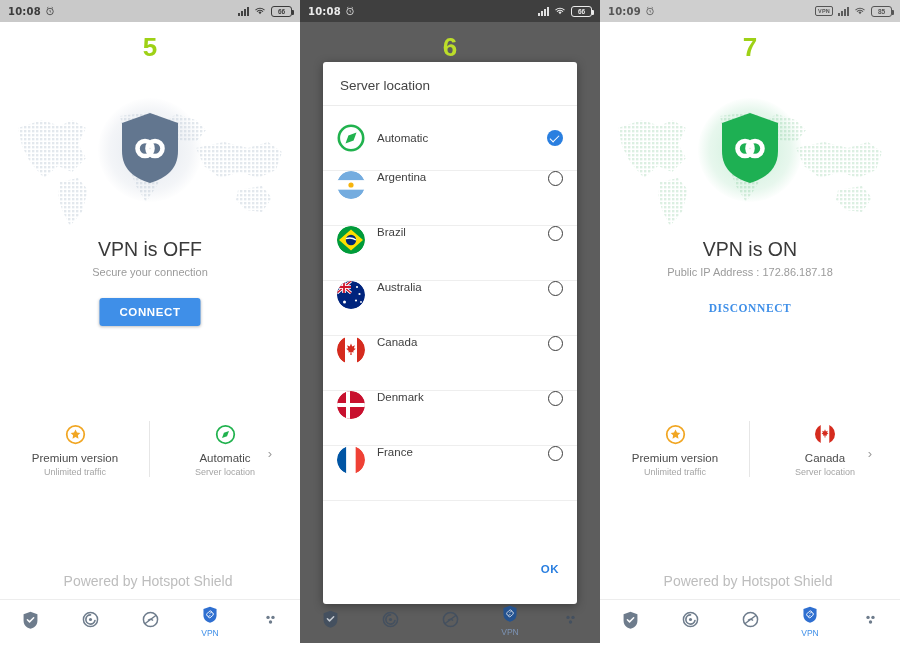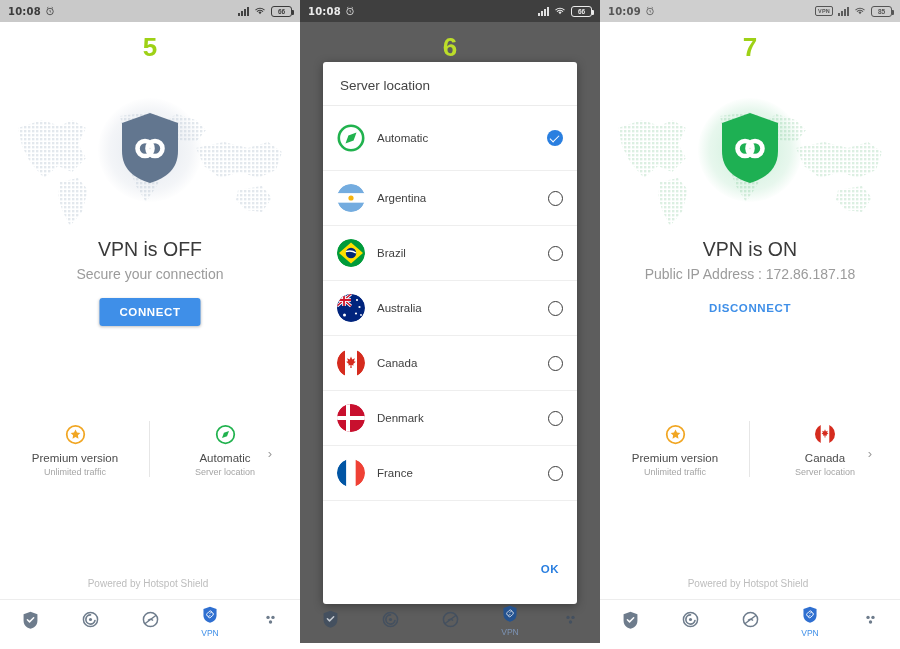--- a/index.html
+++ b/index.html
@@ -73,35 +73,35 @@
   .shield-wrap {
     position: absolute; left: 50%; top: 52px; transform: translateX(-50%);
     width: 62px; height: 72px;
   }
   .vpn-title {
     position: absolute; left: 0; right: 0; top: 178px;
     text-align: center; font-size: 19.5px; color: #3a3a3a; font-weight: normal;
   }
   .vpn-sub {
     position: absolute; left: 0; right: 0; top: 206px;
-    text-align: center; font-size: 14px; color: #9b9b9b;
+    text-align: center; font-size: 11px; color: #9b9b9b;
   }
   .connect-btn {
     position: absolute; left: 50%; top: 238px; transform: translateX(-50%);
     background: #3f8fe8; color: #fff; border: none; border-radius: 3px;
     font-size: 11.5px; font-weight: bold; letter-spacing: .6px;
     padding: 8px 20px; cursor: pointer;
     box-shadow: 0 1px 3px rgba(0,0,0,.25);
     font-family: "Liberation Sans", sans-serif;
   }
   .disconnect-btn {
     position: absolute; left: 50%; top: 242px; transform: translateX(-50%);
     background: none; border: none; color: #3f8fe8;
     font-size: 11.5px; font-weight: bold; letter-spacing: .6px; cursor: pointer;
-    font-family: Liberation Sans, sans-serif;
+    font-family: Liberation Serif, serif;
   }
 
   
   .info-row {
     position: absolute; left: 0; right: 0; top: 417px;
     display: flex; align-items: flex-start; height: 80px; justify-content: center;
   }
   .info-cell {
     flex: 1; text-align: center; position: relative; padding-top: 6px;
   }
@@ -113,21 +113,21 @@
   .info-title { font-size: 11.5px; color: #4c4c4c; }
   .info-sub { font-size: 9px; color: #a5a5a5; margin-top: 3px; }
   .chev {
     position: absolute; right: 28px; top: 30px;
     color: #9a9a9a; font-size: 13px; line-height: 1;
   }
 
   
   .powered {
     position: absolute; left: 0; right: 4px; bottom: 54px;
-    text-align: center; font-size: 10px; color: #bdbdbd;
+    text-align: center; font-size: 14px; color: #bdbdbd;
   }
   .navbar {
     position: absolute; left: 0; right: 0; bottom: 0; height: 44px;
     background: #fff; border-top: 1px solid #ededed;
     display: flex; align-items: center;
   }
   .navbar.dim { background: transparent; border-top: none; }
   .nav-item {
     flex: 1; display: flex; flex-direction: column; align-items: center; justify-content: center;
     gap: 1px; cursor: pointer; height: 100%;
@@ -138,21 +138,21 @@
     background: #fff; border-radius: 3px;
     box-shadow: 0 2px 10px rgba(0,0,0,.35);
     display: flex; flex-direction: column; overflow: hidden;
   }
   .dialog-title {
     padding: 16px 17px 12px 17px; font-size: 13.5px; color: #444;
     border-bottom: 1px solid #ececec;
   }
   .dialog-list { flex: 1; overflow: hidden; }
   .srv-row {
-    display: flex; align-items: center; padding: 0 14px;
+    display: flex; align-items: flex-start; padding: 0 14px;
     height: 55px; border-bottom: 1px solid #eeeeee; cursor: pointer;
   }
   .srv-row.auto { height: 65px; align-items: center; }
   .srv-ico { width: 28px; height: 28px; flex: 0 0 28px; margin-right: 12px; }
   .srv-text { flex: 1; }
   .srv-name { font-size: 11.5px; color: #404040; }
   .srv-desc { font-size: 9.5px; color: #8a8a8a; line-height: 1.32; margin-top: 2px; }
   .radio {
     width: 15px; height: 15px; border: 1.6px solid #3c3c3c; border-radius: 50%;
     flex: 0 0 15px; cursor: pointer;

